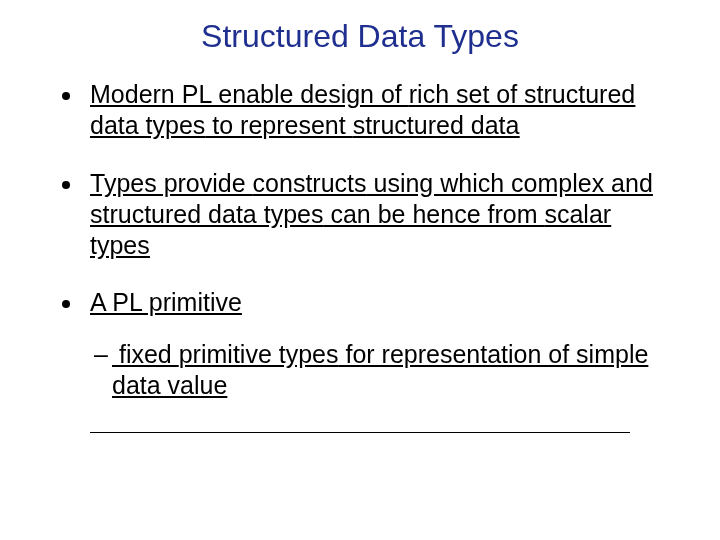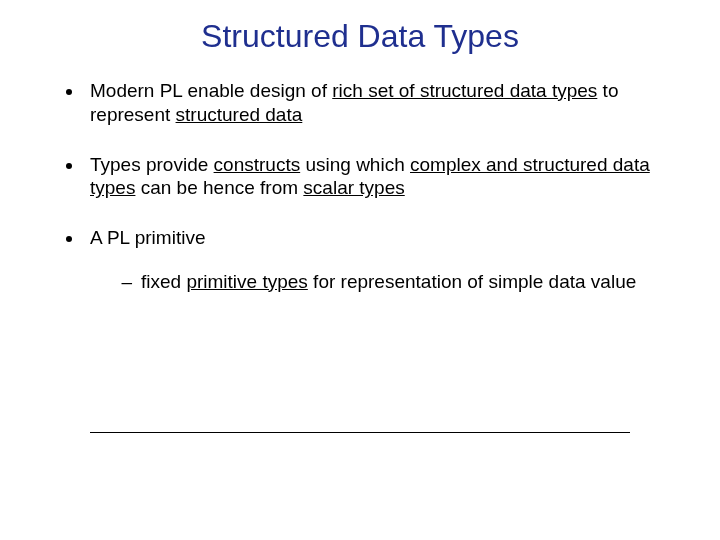--- a/index.html
+++ b/index.html
@@ -22,32 +22,32 @@
     text-align: center;
     font-size: 32px;
     color: #1f2f8f;
     margin: 0 0 24px 0;
     font-weight: 400;
   }
   ul.top {
     list-style: disc;
     padding-left: 24px;
     margin: 0;
-    font-size: 19px;
+    font-size: 25px;
     line-height: 1.25;
+    text-decoration: underline;
   }
   ul.top > li {
     margin-bottom: 26px;
     padding-left: 6px;
   }
   ul.sub1 {
     list-style: none;
     padding-left: 22px;
     margin: 20px 0 16px 0;
-    text-align: center;
   }
   ul.sub1 > li {
     margin-bottom: 28px;
   }
   ul.sub1 > li::before {
     content: "–";
     display: inline-block;
     width: 18px;
     margin-left: -18px;
   }

